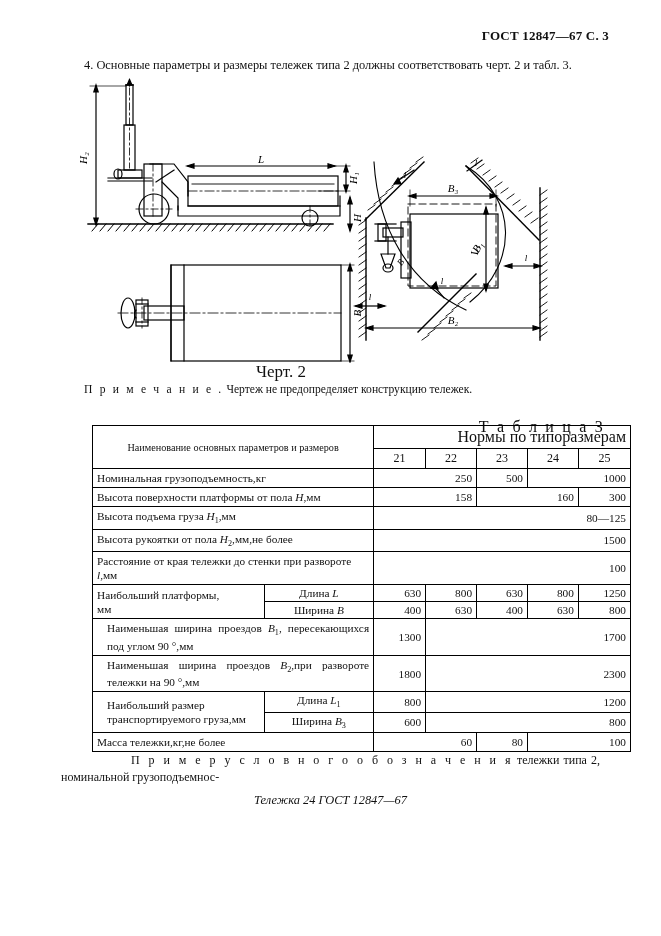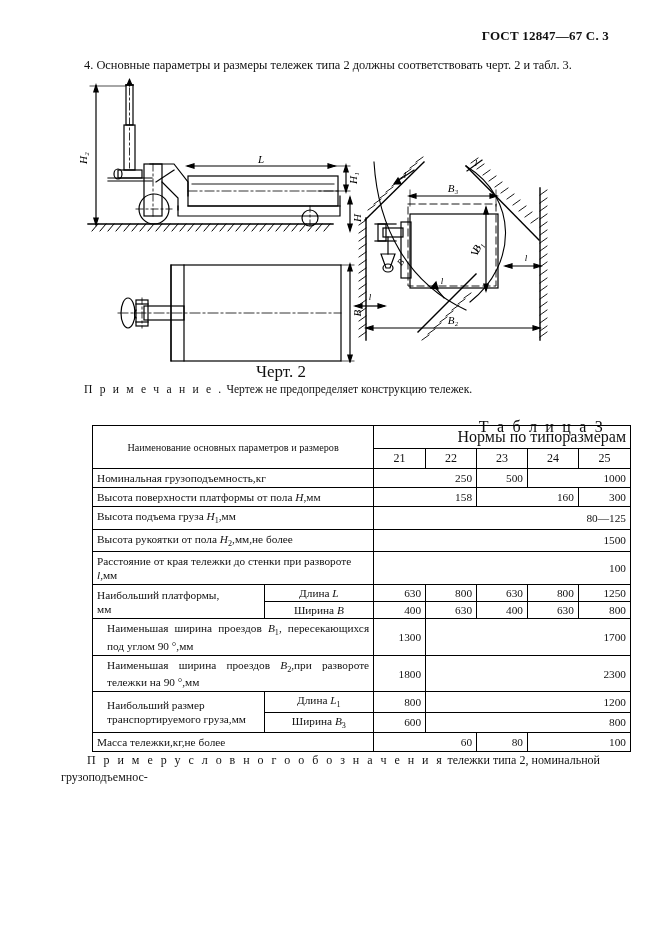--- a/index.html
+++ b/index.html
@@ -59,21 +59,21 @@
   .val{text-align:right;font-size:11.3px;}
   sub{font-size:72%;}
   .thickbot td{border-bottom:2px solid #000;}
   .thicktop td{border-top:2px solid #000;}
 
   
   .example{
     position:absolute;top:752px;left:61px;width:539px;
     font-size:12px;line-height:1.45;text-align:justify;
   }
-  .example .sp{letter-spacing:2.4px;}
+  .example .sp{letter-spacing:2.4px;margin-left:44px;}
   .example .ind{display:inline-block;width:26px;}
   .desig{
     position:absolute;top:793px;left:0;width:661px;text-align:center;
     font-style:italic;font-size:12.4px;
   }
 </style>
 </head>
 <body>
 
 <div class="page">
@@ -464,14 +464,15 @@
           <td class="val" colspan="2">100</td>
         </tr>
       </tbody>
     </table>
   </div>
 
   <div class="example">
     <span class="ind"></span><span class="sp">П р и м е р   у с л о в н о г о   о б о з н а ч е н и я</span><span> тележки типа 2, номинальной грузоподъемнос-</span><br>
   </div>
 
+  <div class="desig">Тележка 24 ГОСТ 12847—67</div>
 
 </div>
 
 </body></html>

